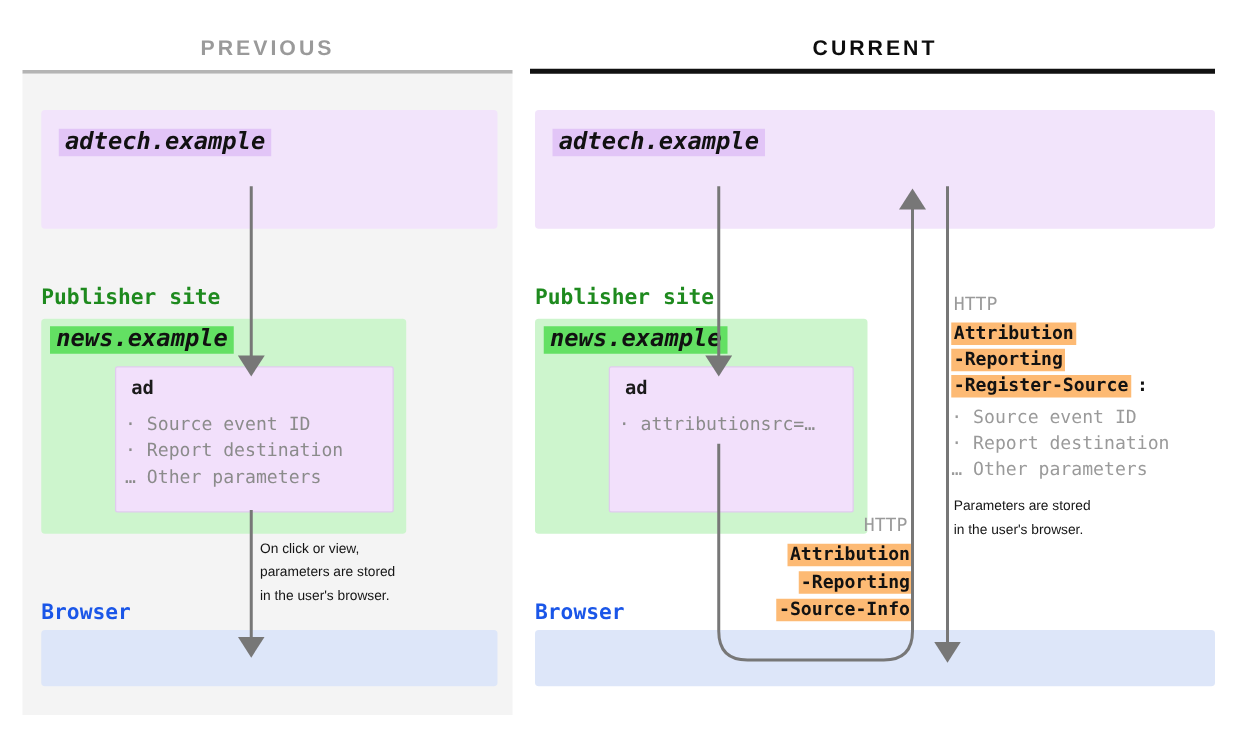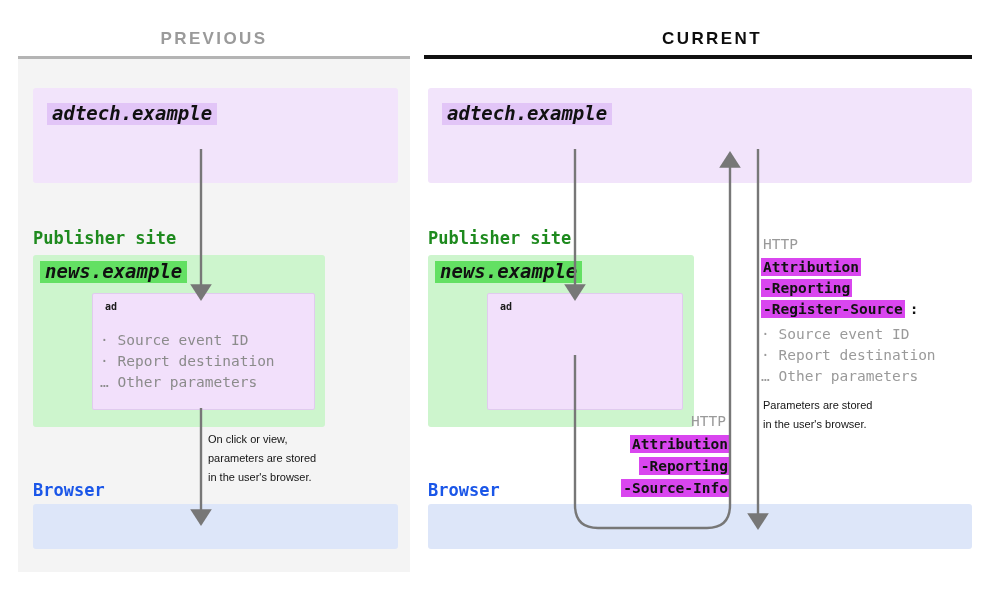--- a/index.html
+++ b/index.html
@@ -15,21 +15,21 @@
   
   .panel-title{
     position:absolute;
     text-align:center;
     font-size:17px;
     letter-spacing:2.4px;
     font-weight:bold;
     font-family:"Liberation Sans", sans-serif;
   }
   .title-prev{left:18px;top:29px;width:392px;color:#9a9a9a;}
-  .title-curr{left:440px;top:29px;width:544px;color:#0d0d0d;}
+  .title-curr{left:428px;top:29px;width:544px;color:#0d0d0d;}
 
   .rule{position:absolute;height:3px;}
   .rule-prev{left:18px;top:56px;width:392px;background:#b4b4b4;}
   .rule-curr{left:424px;top:55px;width:548px;background:#111111;height:4px;}
 
   
   .panel-bg-prev{
     position:absolute;left:18px;top:59px;width:392px;height:513px;
     background:#f4f4f4;
   }
@@ -63,21 +63,21 @@
   
   .adcard{
     position:absolute;
     background:#f2e0fb;
     border:1px solid #e0cbee;
     border-radius:2px;
   }
   .ad-title{
     position:absolute;
     font-family:"DejaVu Sans Mono","Liberation Mono",monospace;
-    font-size:10px;font-weight:bold;color:#1b1b1b;
+    font-size:15px;font-weight:bold;color:#1b1b1b;
   }
   .ad-list{
     position:absolute;
     font-family:"DejaVu Sans Mono","Liberation Mono",monospace;
     font-size:14.5px;color:#8b8b8b;line-height:21px;
     white-space:pre;
   }
 
   
   .note{
@@ -92,21 +92,21 @@
     position:absolute;
     font-family:"DejaVu Sans Mono","Liberation Mono",monospace;
     font-size:14.5px;color:#9a9a9a;text-align:right;
   }
   .hdr-line{
     position:absolute;
     font-family:"DejaVu Sans Mono","Liberation Mono",monospace;
     font-size:14.5px;font-weight:bold;color:#121212;
     line-height:21px;white-space:nowrap;
   }
-  .hdr-line > span.hl{background:#d946ef;padding:1px 2px;text-align:right;}
+  .hdr-line > span.hl{background:#fdba74;padding:1px 2px;text-align:right;}
   .hdr-list{
     position:absolute;
     font-family:"DejaVu Sans Mono","Liberation Mono",monospace;
     font-size:14.5px;color:#9a9a9a;line-height:21px;white-space:pre;
   }
 
   svg.arrows{position:absolute;left:0;top:0;width:996px;height:592px;pointer-events:none;}
 </style>
 </head>
 <body>
@@ -143,20 +143,21 @@
 
   <div class="zone zone-purple" style="left:428px;top:88px;width:544px;height:95px;"></div>
   <div class="chip chip-purple" style="left:442px;top:103px;">adtech.example</div>
 
   <div class="zone-label label-green" style="left:428px;top:228px;">Publisher site</div>
   <div class="zone zone-green" style="left:428px;top:255px;width:266px;height:172px;"></div>
   <div class="chip chip-green" style="left:435px;top:261px;">news.example</div>
 
   <div class="adcard" style="left:487px;top:293px;width:194px;height:115px;"></div>
   <div class="ad-title" style="left:500px;top:301px;">ad</div>
+  <div class="ad-list" style="left:495px;top:330px;">· attributionsrc=…</div>
 
   <div class="http-word" style="left:691px;top:413px;">HTTP</div>
   <div class="hdr-line" style="left:612px;top:434px;width:118px;text-align:right;"><span class="hl">Attribution</span></div>
   <div class="hdr-line" style="left:612px;top:456px;width:118px;text-align:right;"><span class="hl">-Reporting</span></div>
   <div class="hdr-line" style="left:612px;top:478px;width:118px;text-align:right;"><span class="hl">-Source-Info</span></div>
 
   <div class="http-word" style="left:763px;top:236px;">HTTP</div>
   <div class="hdr-line" style="left:761px;top:257px;"><span class="hl">Attribution</span></div>
   <div class="hdr-line" style="left:761px;top:278px;"><span class="hl">-Reporting</span></div>
   <div class="hdr-line" style="left:761px;top:299px;"><span class="hl">-Register-Source</span><span style="padding-left:5px;">:</span></div>

